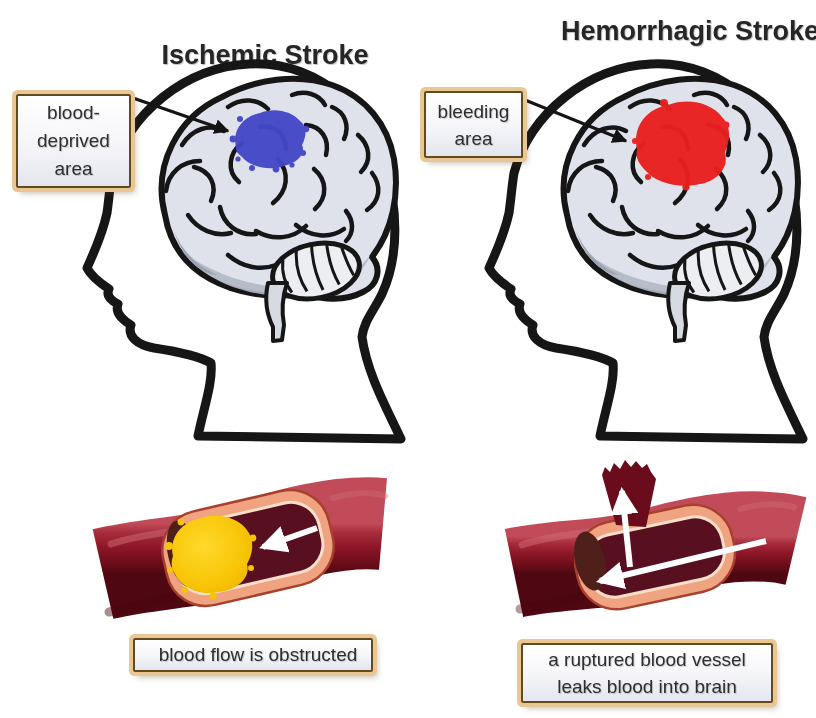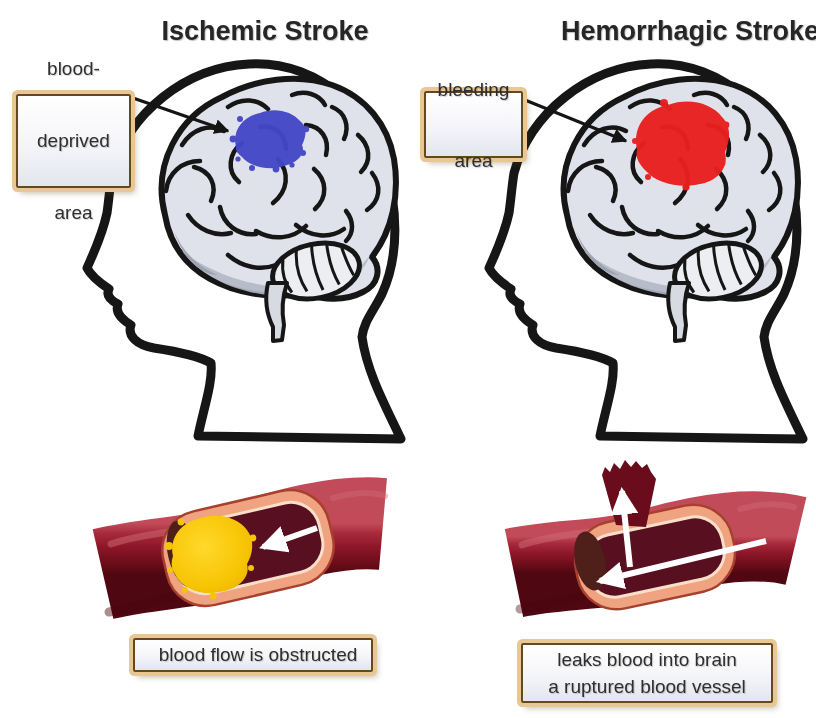--- a/index.html
+++ b/index.html
@@ -16,21 +16,21 @@
   .taupe-box{
     position:absolute;
     background:linear-gradient(180deg,#ffffff 0%,#f5f5f9 55%,#e3e6ee 100%);
     border:2px solid #64491a;
     box-shadow:0 0 0 4px #e9c795, 4px 5px 6px rgba(95,75,35,0.38);
     border-radius:2px;
     display:flex;flex-direction:column;align-items:center;justify-content:center;
     text-align:center;font-size:19px;color:#2e2e2e;
     text-shadow:1px 1px 1px rgba(0,0,0,0.18);
   }
-  .callout{line-height:28px;gap:44px;}
+  .callout{line-height:28px;}
   .caption{line-height:27px;}
   .caption-one{line-height:30px;padding-left:10px;}
 </style>
 </head>
 <body>
 
 <div class="stage">
 
   <svg width="0" height="0" style="position:absolute" aria-hidden="true">
     <defs>
@@ -105,21 +105,21 @@
           </g>
         </g>
 
         <path d="M 198 228 C 194 246 197 260 203 272 L 203 286 L 212 285 L 214 270
                  C 211 254 213 240 217 228 Z" fill="#d7dae1" stroke="#161616" stroke-width="4" stroke-linejoin="round"></path>
       </g>
     </defs>
   </svg>
 
   <div>
-    <div class="panel-title" style="left:265px;">Ischemic Stroke</div>
+    <div class="panel-title" style="left:265px;margin-top:24px;">Ischemic Stroke</div>
 
     <svg class="art" style="left:70px;top:55px;" width="340" height="405" viewBox="0 0 340 405">
       <use href="#headArt"></use>
 
       <g opacity="0.96" fill="#4347c6">
         <path d="M 166 92 C 162 76 172 62 190 58 C 204 52 222 56 230 66
                  C 238 72 236 82 232 90 C 236 98 228 108 214 111
                  C 200 116 180 112 172 102 C 167 98 165 95 166 92 Z"></path>
         <circle cx="163" cy="84" r="3.4"></circle>
           <circle cx="170" cy="64" r="3"></circle>
@@ -209,18 +209,18 @@
       </g>
       <ellipse cx="90" cy="106" rx="15" ry="30" fill="#4e2019" transform="rotate(-12 90 106)"></ellipse>
 
       <path d="M 116 70 L 102 20 L 105 12 L 110 17 L 114 8 L 120 14 L 125 5 L 131 12
                L 136 6 L 142 13 L 147 9 L 151 17 L 156 24 L 146 72 Z" fill="#6b0c1c"></path>
       <path d="M 266 86 L 100 126" stroke="#ffffff" stroke-width="6" fill="none" marker-end="url(#arrowWhite)"></path>
       <path d="M 130 112 L 122 36" stroke="#ffffff" stroke-width="6" fill="none" marker-end="url(#arrowWhite)"></path>
     </svg>
 
     <div class="taupe-box caption" style="left:521px;top:643px;width:248px;height:56px;">
+      <span>a ruptured blood vessel</span>
       <span>leaks blood into brain</span>
-      <span>a ruptured blood vessel</span>
     </div>
   </div>
 
 </div>
 
 </body></html>

